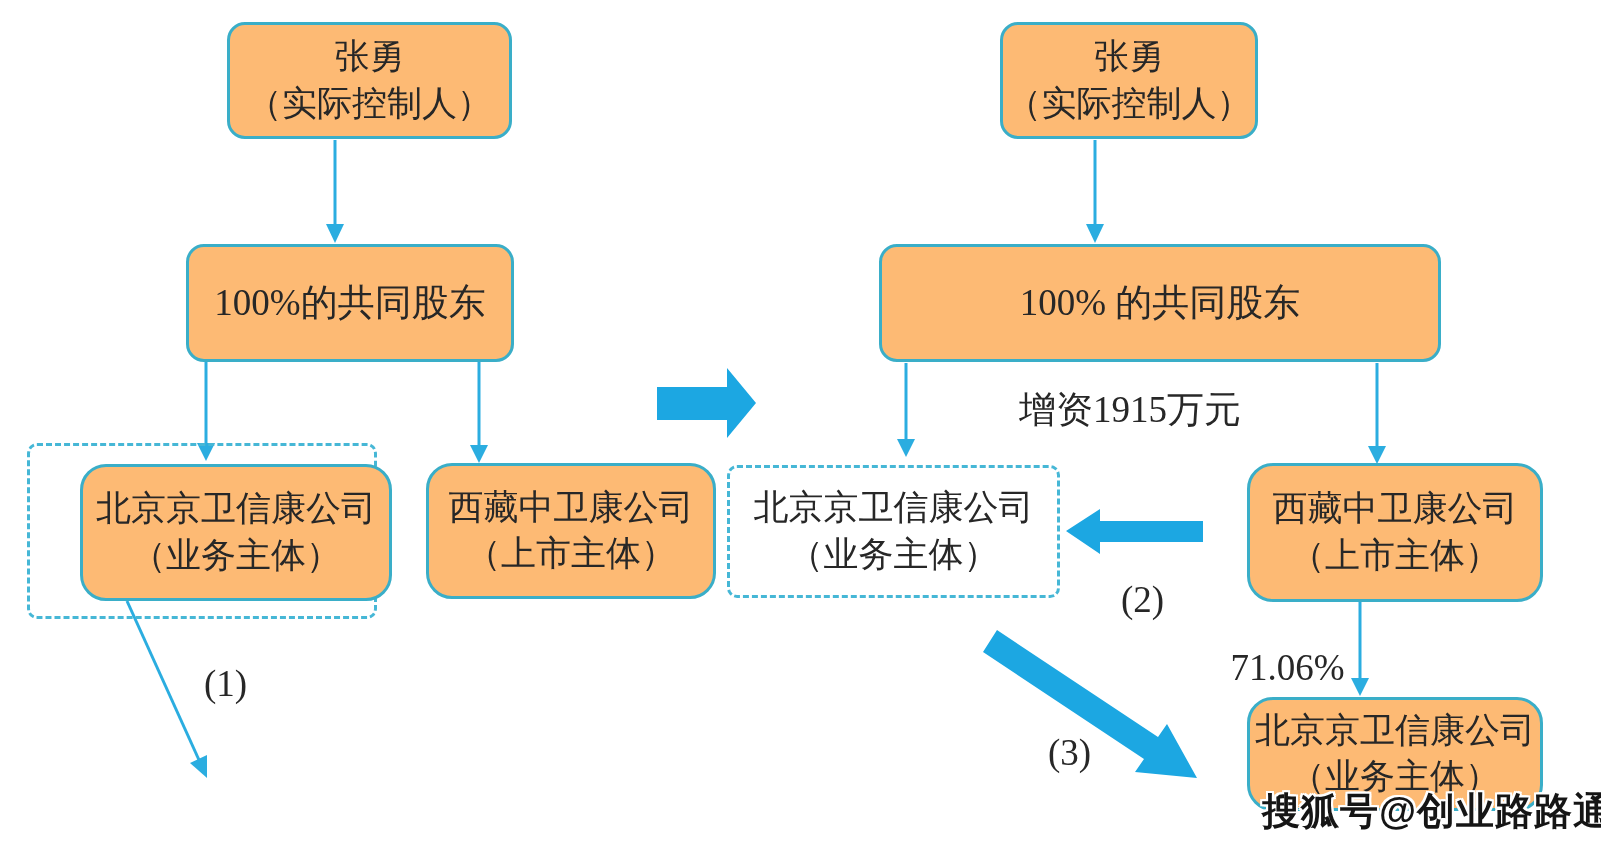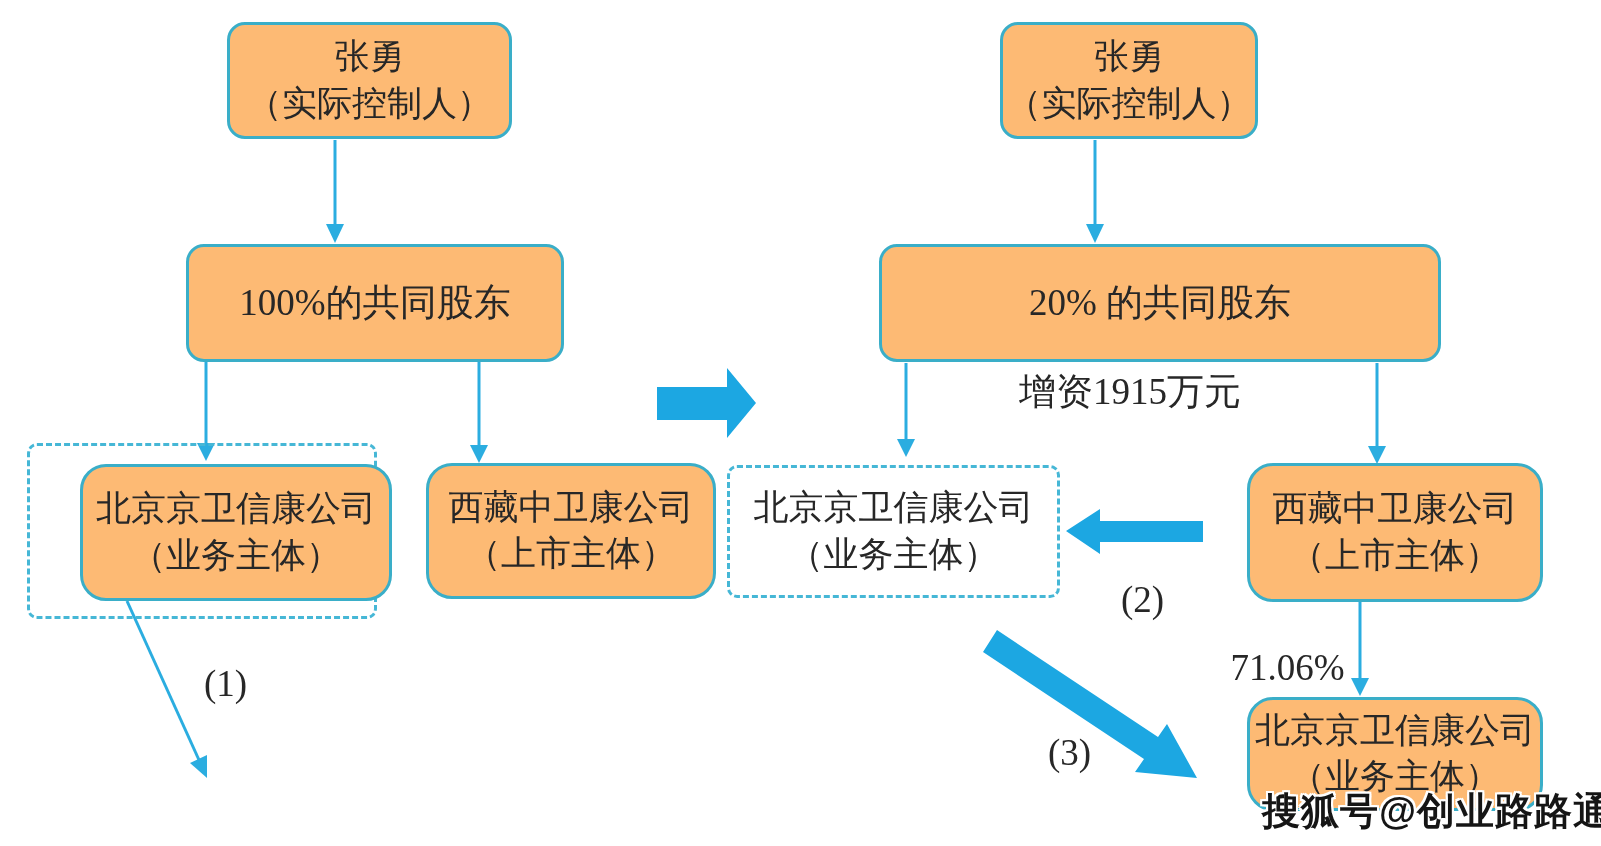--- a/index.html
+++ b/index.html
@@ -122,21 +122,21 @@
     <polygon class="block-arrow" points="1203,521 1100,521 1100,509 1066,531 1100,554 1100,542 1203,542"></polygon>
 
     <polygon class="block-arrow" points="997,630 1158,737 1167,724 1197,778 1135,772 1144,759 983,652"></polygon>
   </svg>
 
   <div class="box fs35" style="left:193px; top:22px; width:285px; height:117px; border-radius:18px;">
     <span class="l1">张勇</span>
     <span class="l2">（实际控制人）</span>
   </div>
 
-  <div class="box fs37" style="left:152px; top:244px; width:378px; height:118px; border-radius:18px;">
+  <div class="box fs37" style="left:152px; top:244px; width:328px; height:118px; border-radius:18px;">
     <span>100%的共同股东</span>
   </div>
 
   <div class="dashed-box" style="left:27px; top:443px; width:350px; height:176px;"></div>
 
   <div class="box fs35" style="left:46px; top:464px; width:312px; height:137px; border-radius:26px;">
     <span class="l1">北京京卫信康公司</span>
     <span class="l2">（业务主体）</span>
   </div>
 
@@ -147,24 +147,24 @@
 
   <div class="step-label" style="left:178px; top:662px; width:95px;">(1)</div>
 
 
   <div class="box fs35" style="left:966px; top:22px; width:258px; height:117px; border-radius:18px;">
     <span class="l1">张勇</span>
     <span class="l2">（实际控制人）</span>
   </div>
 
   <div class="box fs37" style="left:845px; top:244px; width:562px; height:118px; border-radius:18px;">
-    <span>20% 的共同股东</span>
+    <span>100% 的共同股东</span>
   </div>
 
-  <div class="note" style="left:980px; top:367px; width:300px; font-size:37px;">增资1915万元</div>
+  <div class="note" style="left:980px; top:385px; width:300px; font-size:37px;">增资1915万元</div>
 
   <div class="dashed-box fs35" style="left:727px; top:465px; width:333px; height:133px;">
     <span class="l1">北京京卫信康公司</span>
     <span class="l2">（业务主体）</span>
   </div>
 
   <div class="box fs35" style="left:1213px; top:463px; width:296px; height:139px; border-radius:26px;">
     <span class="l1">西藏中卫康公司</span>
     <span class="l2">（上市主体）</span>
   </div>

